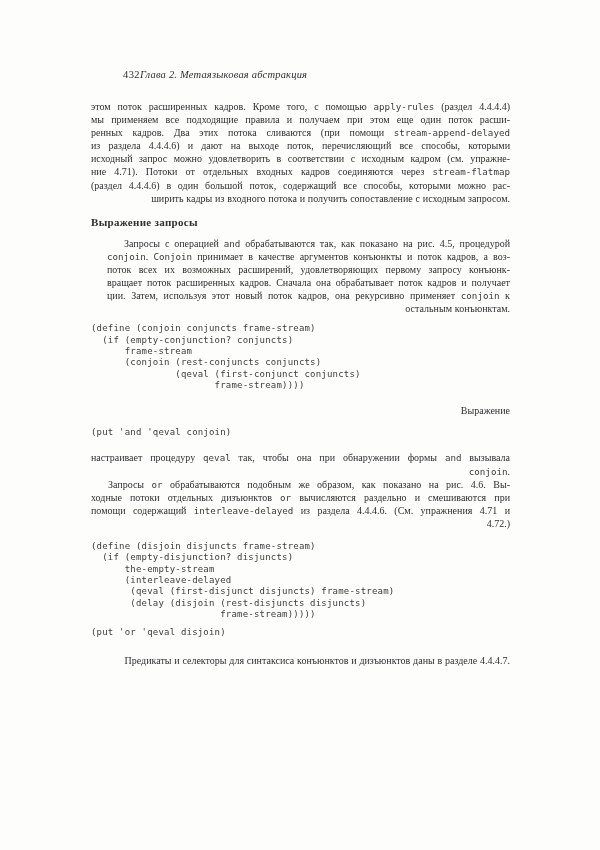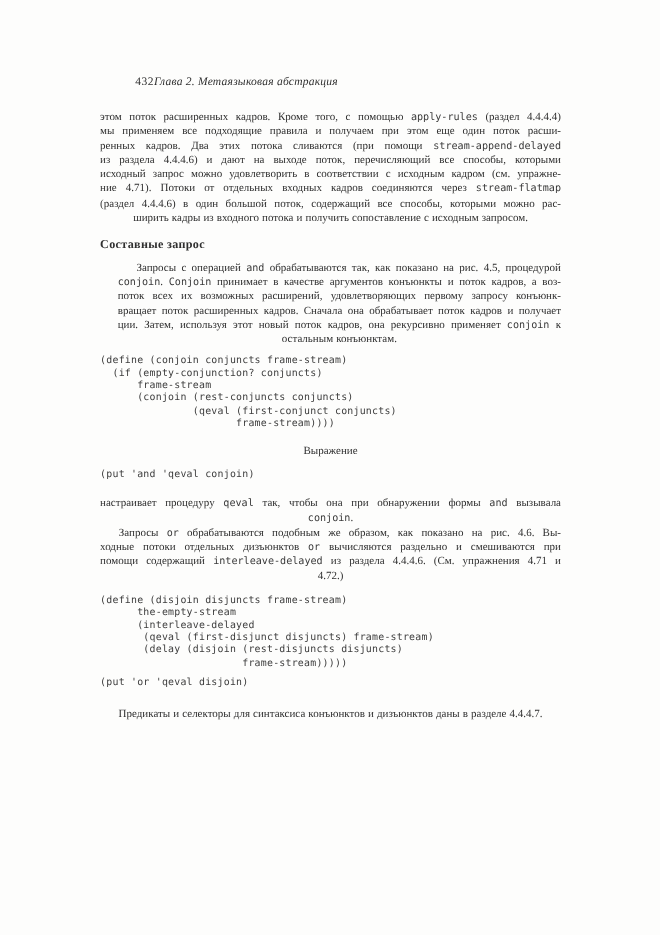--- a/index.html
+++ b/index.html
@@ -35,21 +35,21 @@
     left: 91px;
     top: 100px;
     width: 419px;
   }
   .paragraph { margin: 0; }
   .pline {
     font-size: 10px;
     line-height: 13.1px;
     height: 13.1px;
     overflow: hidden;
-    text-align: center;
+    text-align: right;
     word-spacing: 0.3px;
   }
   .pline.j {
     text-align: justify;
     text-align-last: justify;
   }
   .pline.in { text-indent: 17px; }
   .m {
     font-family: "DejaVu Sans Mono", monospace;
     font-size: 9.2px;
@@ -85,21 +85,21 @@
       <div class="paragraph" style="margin-top: 0px;">
         <div class="pline j"><span>этом поток расширенных кадров. Кроме того, с помощью </span><span class="m">apply-rules</span><span> (раздел 4.4.4.4)</span></div>
         <div class="pline j"><span>мы применяем все подходящие правила и получаем при этом еще один поток расши-</span></div>
         <div class="pline j"><span>ренных кадров. Два этих потока сливаются (при помощи </span><span class="m">stream-append-delayed</span></div>
         <div class="pline j"><span>из раздела 4.4.4.6) и дают на выходе поток, перечисляющий все способы, которыми</span></div>
         <div class="pline j"><span>исходный запрос можно удовлетворить в соответствии с исходным кадром (см. упражне-</span></div>
         <div class="pline j"><span>ние 4.71). Потоки от отдельных входных кадров соединяются через </span><span class="m">stream-flatmap</span></div>
         <div class="pline j"><span>(раздел 4.4.4.6) в один большой поток, содержащий все способы, которыми можно рас-</span></div>
         <div class="pline"><span>ширить кадры из входного потока и получить сопоставление с исходным запросом.</span></div>
       </div>
-      <div class="heading" style="margin-top: 11px;">Составные запрос</div>
+      <div class="heading" style="margin-top: 11px;">Выражение запросы</div>
       <div class="paragraph" style="margin-top: 8px; margin-left: 16px;">
         <div class="pline j in"><span>Запросы с операцией </span><span class="m">and</span><span> обрабатываются так, как показано на рис. 4.5, процедурой</span></div>
         <div class="pline j"><span class="m">conjoin</span><span>. </span><span class="m">Conjoin</span><span> принимает в качестве аргументов конъюнкты и поток кадров, а воз-</span></div>
         <div class="pline j"><span>поток всех их возможных расширений, удовлетворяющих первому запросу конъюнк-</span></div>
         <div class="pline j"><span>вращает поток расширенных кадров. Сначала она обрабатывает поток кадров и получает</span></div>
         <div class="pline j"><span>ции. Затем, используя этот новый поток кадров, она рекурсивно применяет </span><span class="m">conjoin</span><span> к</span></div>
         <div class="pline"><span>остальным конъюнктам.</span></div>
       </div>
       <div class="codeblock" style="margin-top: 8px;">
         <div class="cline">(define (conjoin conjuncts frame-stream)</div>
@@ -120,20 +120,21 @@
         <div class="pline"><span class="m">conjoin</span><span>.</span></div>
       </div>
       <div class="paragraph" style="margin-top: 0px;">
         <div class="pline j in"><span>Запросы </span><span class="m">or</span><span> обрабатываются подобным же образом, как показано на рис. 4.6. Вы-</span></div>
         <div class="pline j"><span>ходные потоки отдельных дизъюнктов </span><span class="m">or</span><span> вычисляются раздельно и смешиваются при</span></div>
         <div class="pline j"><span>помощи содержащий </span><span class="m">interleave-delayed</span><span> из раздела 4.4.4.6. (См. упражнения 4.71 и</span></div>
         <div class="pline"><span>4.72.)</span></div>
       </div>
       <div class="codeblock" style="margin-top: 11px;">
         <div class="cline">(define (disjoin disjuncts frame-stream)</div>
+        <div class="cline">  (if (empty-disjunction? disjuncts)</div>
         <div class="cline">      the-empty-stream</div>
         <div class="cline">      (interleave-delayed</div>
         <div class="cline">       (qeval (first-disjunct disjuncts) frame-stream)</div>
         <div class="cline">       (delay (disjoin (rest-disjuncts disjuncts)</div>
         <div class="cline">                       frame-stream)))))</div>
       </div>
       <div class="codeblock" style="margin-top: 7px;">
         <div class="cline">(put 'or 'qeval disjoin)</div>
       </div>
       <div class="paragraph" style="margin-top: 16px;">

